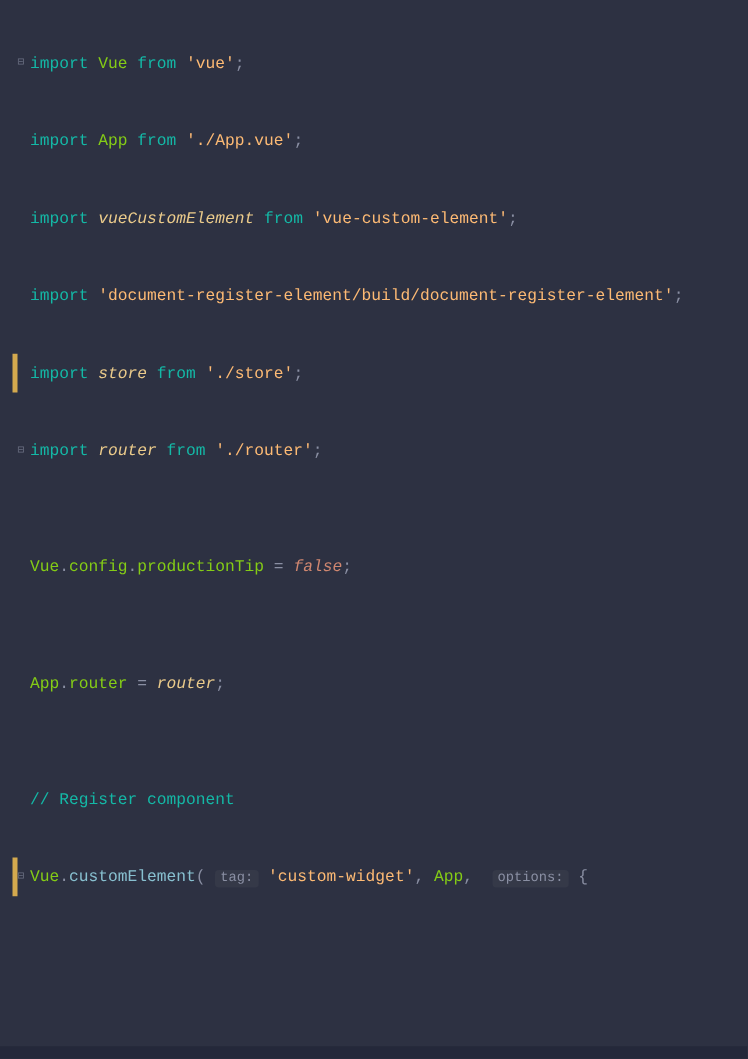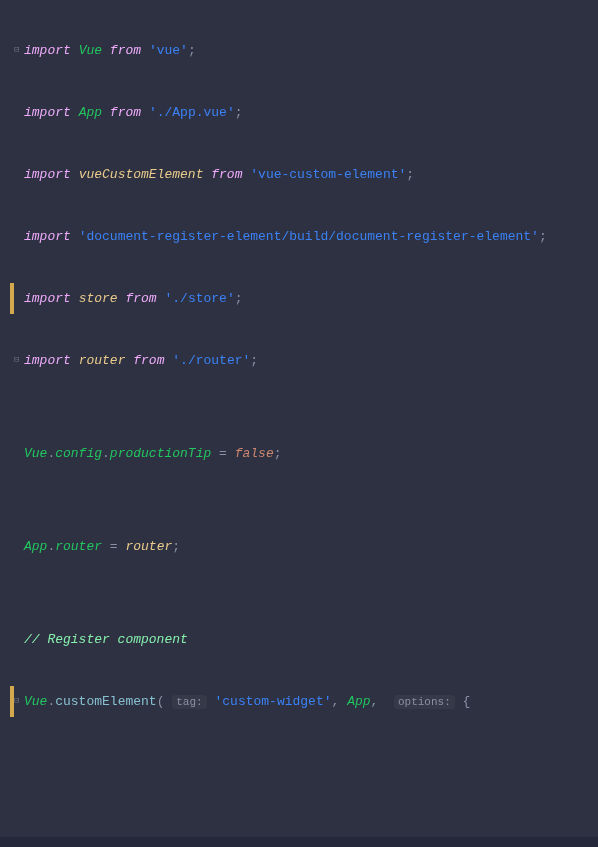--- a/index.html
+++ b/index.html
@@ -40,28 +40,28 @@
   .fold {
     position: absolute;
     left: -10px;
     top: 11px;
     width: 8px;
     height: 8px;
     font-size: 9px;
     color: #6a6f82;
     line-height: 8px;
   }
-  .kw { color: #f0abfc; font-style: italic; }
+  .kw { color: #14b8a6; }
   .def { color: #ebcb8b; font-style: italic; }
-  .str { color: #3b82f6; }
+  .str { color: #fdba74; }
   .punc { color: #8a8fa3; }
   .op { color: #8a8fa3; }
   .bool { color: #d08770; font-style: italic; font-family: Liberation Mono, monospace; }
-  .cmt { color: #86efac; font-style: italic; }
-  .ident { color: #22c55e; font-style: italic; }
+  .cmt { color: #14b8a6; }
+  .ident { color: #84cc16; }
   .call { color: #88c0d0; }
   .hint {
     background: #353948;
     color: #8a8fa3;
     font-size: 11px;
     padding: 1px 4px;
     border-radius: 3px;
     font-style: normal;
     margin-top: 15px;
   }

